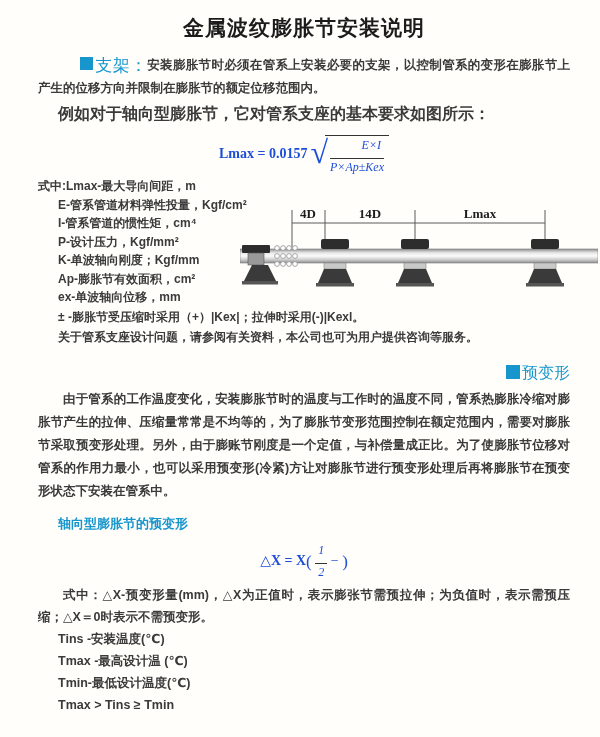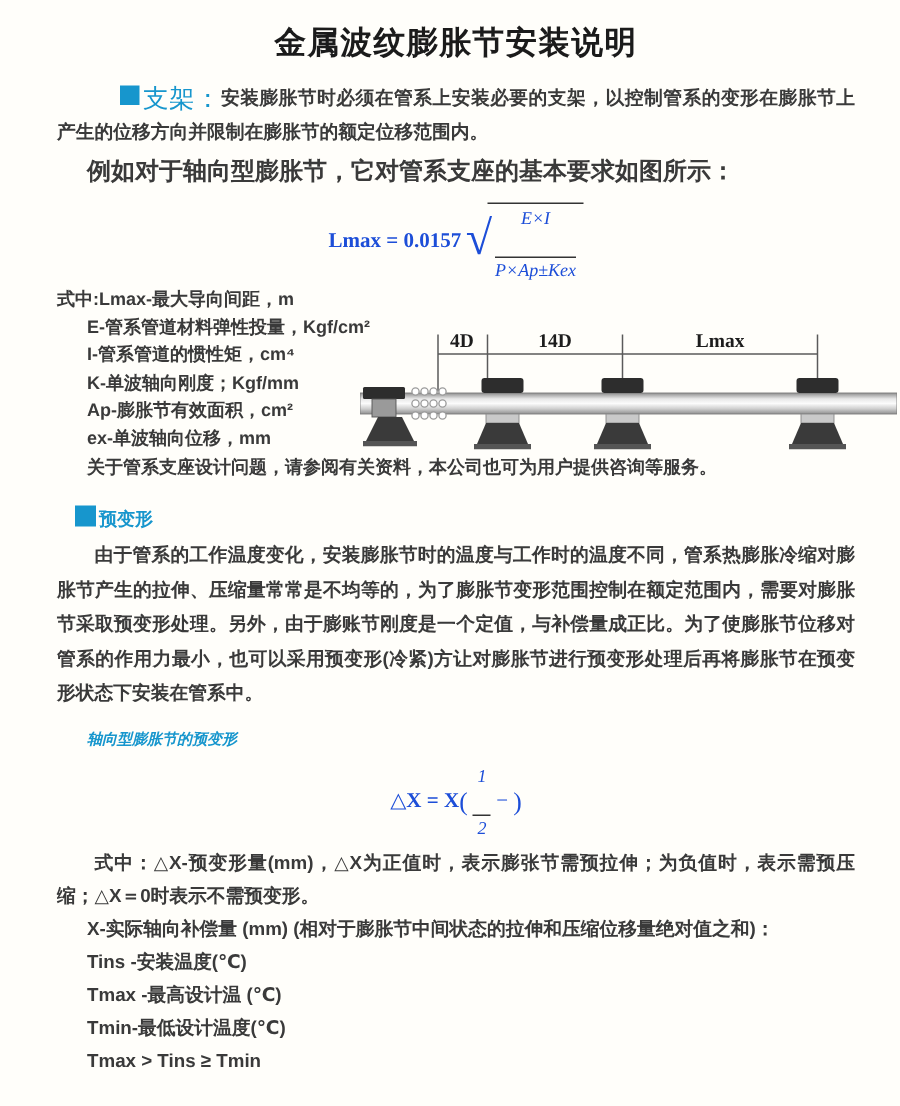--- a/index.html
+++ b/index.html
@@ -30,43 +30,43 @@
 
   
   .formula {
     text-align:center; font-family:"Liberation Serif","DejaVu Serif",serif;
     color:#1d4ed8; margin:10px 0 2px; font-size:14px;
   }
   .f-bold { font-weight:bold; }
   .sqrt-sym { font-size:32px; font-weight:400; vertical-align:middle; position:relative; top:-3px; margin-left:3px; }
   .radicand { display:inline-block; vertical-align:middle; border-top:1.5px solid #333; padding:2px 5px 0; margin-left:-3px; }
   .frac { display:inline-block; vertical-align:middle; text-align:center; font-size:12px; font-style:italic; line-height:1.25; }
-  .frac .num { display:block; border-bottom:1px solid #333; padding:0 3px 18px; }
+  .frac .num { display:block; border-bottom:1px solid #333; padding:0 3px 5px;text-align:right; }
   .frac .den { display:block; padding-top:1px; }
   .paren { font-size:17px; font-style:normal; vertical-align:middle; }
 
   
   .fig-row { position:relative; margin-top:0; }
   .defs { width:260px; font-size:12px; font-weight:600; line-height:18.5px; margin:0; }
   .defs .defline { padding-left:20px; }
   .defs .defline.first { padding-left:0; }
   .pm-note, .consult-note {
     font-size:12px; font-weight:600; line-height:19px; padding-left:20px; margin:1px 0 0;
   }
   .diagram-svg { position:absolute; top:26px; right:-28px; }
 
-  .section-head { font-size:12px; font-weight:bold; margin:16px 0 4px 12px; }
+  .section-head { font-size:16px; font-weight:normal; margin:16px 0 4px 12px;text-align:right; }
   .section-head .sq { width:14px; height:14px; vertical-align:-1px; }
 
   .para {
     font-size:12.5px; font-weight:600; line-height:23px; text-align:justify;
     text-indent:25px; margin:4px 0 0;
   }
 
-  .sub-head  { font-size:10px; font-weight:bold; margin:12px 0 4px 20px;font-style:italic; }
+  .sub-head  { font-size:13px; font-weight:bold; margin:12px 0 4px 20px; }
 
   .explain {
     font-size:12.5px; font-weight:600; line-height:22px; text-align:justify;
     text-indent:25px; margin:4px 0 0;
   }
   .plainline { font-size:12.5px; font-weight:600; line-height:22px; padding-left:20px; margin:0; }
 </style>
 </head>
 <body>
 
@@ -81,20 +81,21 @@
 
     <div class="formula">
       <span class="f-bold">Lmax = 0.0157</span><span class="sqrt-sym">√</span><span class="radicand"><span class="frac"><span class="num">E×I</span><span class="den">P×Ap±Kex</span></span></span>
     </div>
 
     <div class="fig-row">
       <div class="defs">
         <div class="defline first">式中:Lmax-最大导向间距，m</div>
         <div class="defline">E-管系管道材料弹性投量，Kgf/cm²</div>
         <div class="defline">I-管系管道的惯性矩，cm⁴</div>
+        <div class="defline">P-设计压力，Kgf/mm²</div>
         <div class="defline">K-单波轴向刚度；Kgf/mm</div>
         <div class="defline">Ap-膨胀节有效面积，cm²</div>
         <div class="defline">ex-单波轴向位移，mm</div>
       </div>
 
       <svg class="diagram-svg" width="358" height="96" viewBox="0 0 358 96">
         <defs>
           <linearGradient id="pipeGrad" x1="0" y1="0" x2="0" y2="1">
             <stop offset="0" stop-color="#8f8f8f"></stop>
             <stop offset="0.28" stop-color="#e8e8e8"></stop>
@@ -153,36 +154,36 @@
         </g>
         <g>
           <rect x="291" y="36" width="28" height="10" fill="#2d2d2d" rx="2"></rect>
           <rect x="294" y="60" width="22" height="6" fill="#c9c9c9" stroke="#888" stroke-width="0.6"></rect>
           <polygon points="288,80 322,80 316,66 294,66" fill="#3a3a3a"></polygon>
           <rect x="286" y="80" width="38" height="3.5" fill="#555"></rect>
         </g>
       </svg>
     </div>
 
+    <p class="pm-note">± -膨胀节受压缩时采用（+）|Kex|；拉伸时采用(-)|Kexl。</p>
     <p class="consult-note">关于管系支座设计问题，请参阅有关资料，本公司也可为用户提供咨询等服务。</p>
 
     <div class="section-head"><span class="sq"></span><span class="blue">预变形</span></div>
 
     <p class="para">由于管系的工作温度变化，安装膨胀节时的温度与工作时的温度不同，管系热膨胀冷缩对膨胀节产生的拉伸、压缩量常常是不均等的，为了膨胀节变形范围控制在额定范围内，需要对膨胀节采取预变形处理。另外，由于膨账节刚度是一个定值，与补偿量成正比。为了使膨胀节位移对管系的作用力最小，也可以采用预变形(冷紧)方让对膨胀节进行预变形处理后再将膨胀节在预变形状态下安装在管系中。</p>
 
     <div class="sub-head blue">轴向型膨胀节的预变形</div>
 
     <div class="formula">
       <span class="f-bold">△X = X</span><span class="paren">(</span>
       <span class="frac"><span class="num">1</span><span class="den">2</span></span>
       <span>−</span>
       <span class="paren">)</span>
     </div>
 
     <p class="explain">式中：△X-预变形量(mm)，△X为正值时，表示膨张节需预拉伸；为负值时，表示需预压缩；△X＝0时表示不需预变形。</p>
-    <p class="plainline">X-实际轴向补偿量 (mm) (相对于膨胀节中间状态的拉伸和压缩位移量绝对值之和)：</p>
     <p class="plainline">Tins -安装温度(℃)</p>
     <p class="plainline">Tmax -最高设计温 (℃)</p>
     <p class="plainline">Tmin-最低设计温度(℃)</p>
     <p class="plainline">Tmax &gt; Tins ≥ Tmin</p>
 
   </div>
 </div>
 
 </body></html>

